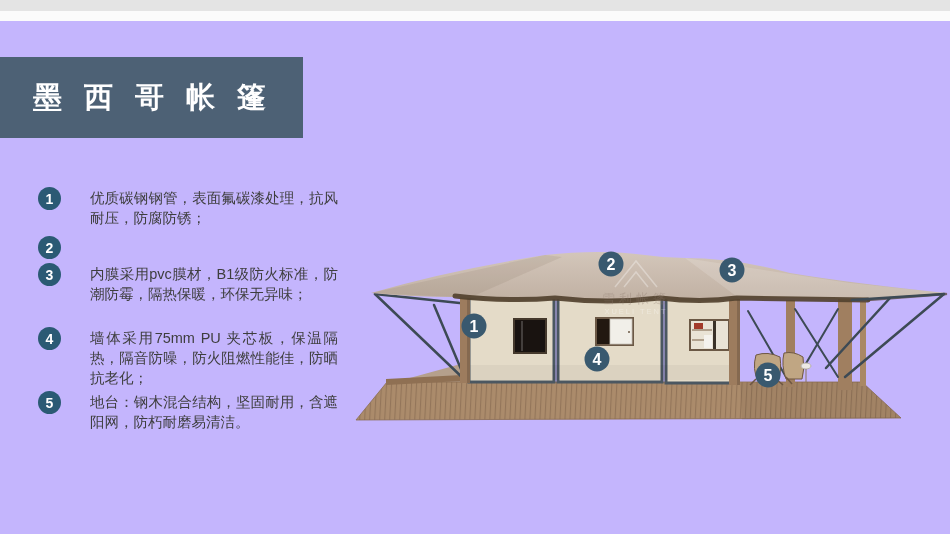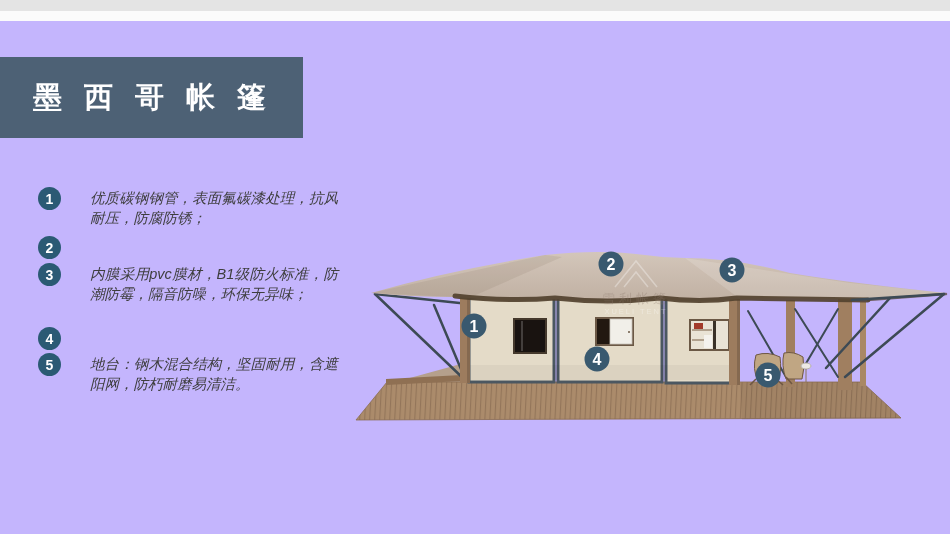--- a/index.html
+++ b/index.html
@@ -23,21 +23,21 @@
   .feature-item:nth-child(2){margin-bottom:5px;}
   .feature-item:nth-child(3){margin-bottom:24px;}
   .feature-item:nth-child(4){margin-bottom:4px;}
   .badge{
     flex:0 0 23px;width:23px;height:23px;border-radius:50%;
     background:#2b5a74;color:#fff;font-size:14px;font-weight:bold;
     display:flex;align-items:center;justify-content:center;margin-top:-1px;
   }
   .feature-text{
     margin:0 0 0 29px;width:248px;font-size:14.5px;line-height:20px;
-    color:#3e3e3e;text-align:justify;font-style:italic;
+    color:#3e3e3e;text-align:justify;
   }
   .tent{position:absolute;left:350px;top:212px;width:600px;height:215px;}
   .marker-num{font-size:16px;font-weight:bold;fill:#ffffff;}
   .wm-cn{font-size:13px;letter-spacing:4px;}
   .wm-en{font-size:7.5px;letter-spacing:2px;}
 </style>
 </head>
 <body>
 
 <div class="slide">
@@ -50,24 +50,25 @@
   <div class="feature-list">
     <div class="feature-item">
       <span class="badge">1</span>
       <p class="feature-text">优质碳钢钢管，表面氟碳漆处理，抗风耐压，防腐防锈；</p>
     </div>
     <div class="feature-item">
       <span class="badge">2</span>
     </div>
     <div class="feature-item">
       <span class="badge">3</span>
-      <p class="feature-text">内膜采用pvc膜材，B1级防火标准，防潮防霉，隔音防噪，环保无异味；</p>
+      <p class="feature-text">内膜采用pvc膜材，B1级防火标准，防潮防霉，隔热保暖，环保无异味；</p>
     </div>
     <div class="feature-item">
       <span class="badge">4</span>
+      <p class="feature-text">墙体采用75mm PU 夹芯板，保温隔热，隔音防噪，防火阻燃性能佳，防晒抗老化；</p>
     </div>
     <div class="feature-item">
       <span class="badge">5</span>
       <p class="feature-text">地台：钢木混合结构，坚固耐用，含遮阳网，防朽耐磨易清洁。</p>
     </div>
   </div>
 
   <svg class="tent" viewBox="350 212 600 215">
     <defs>
       <linearGradient id="roofGrad" x1="0" y1="0" x2="0" y2="1">

